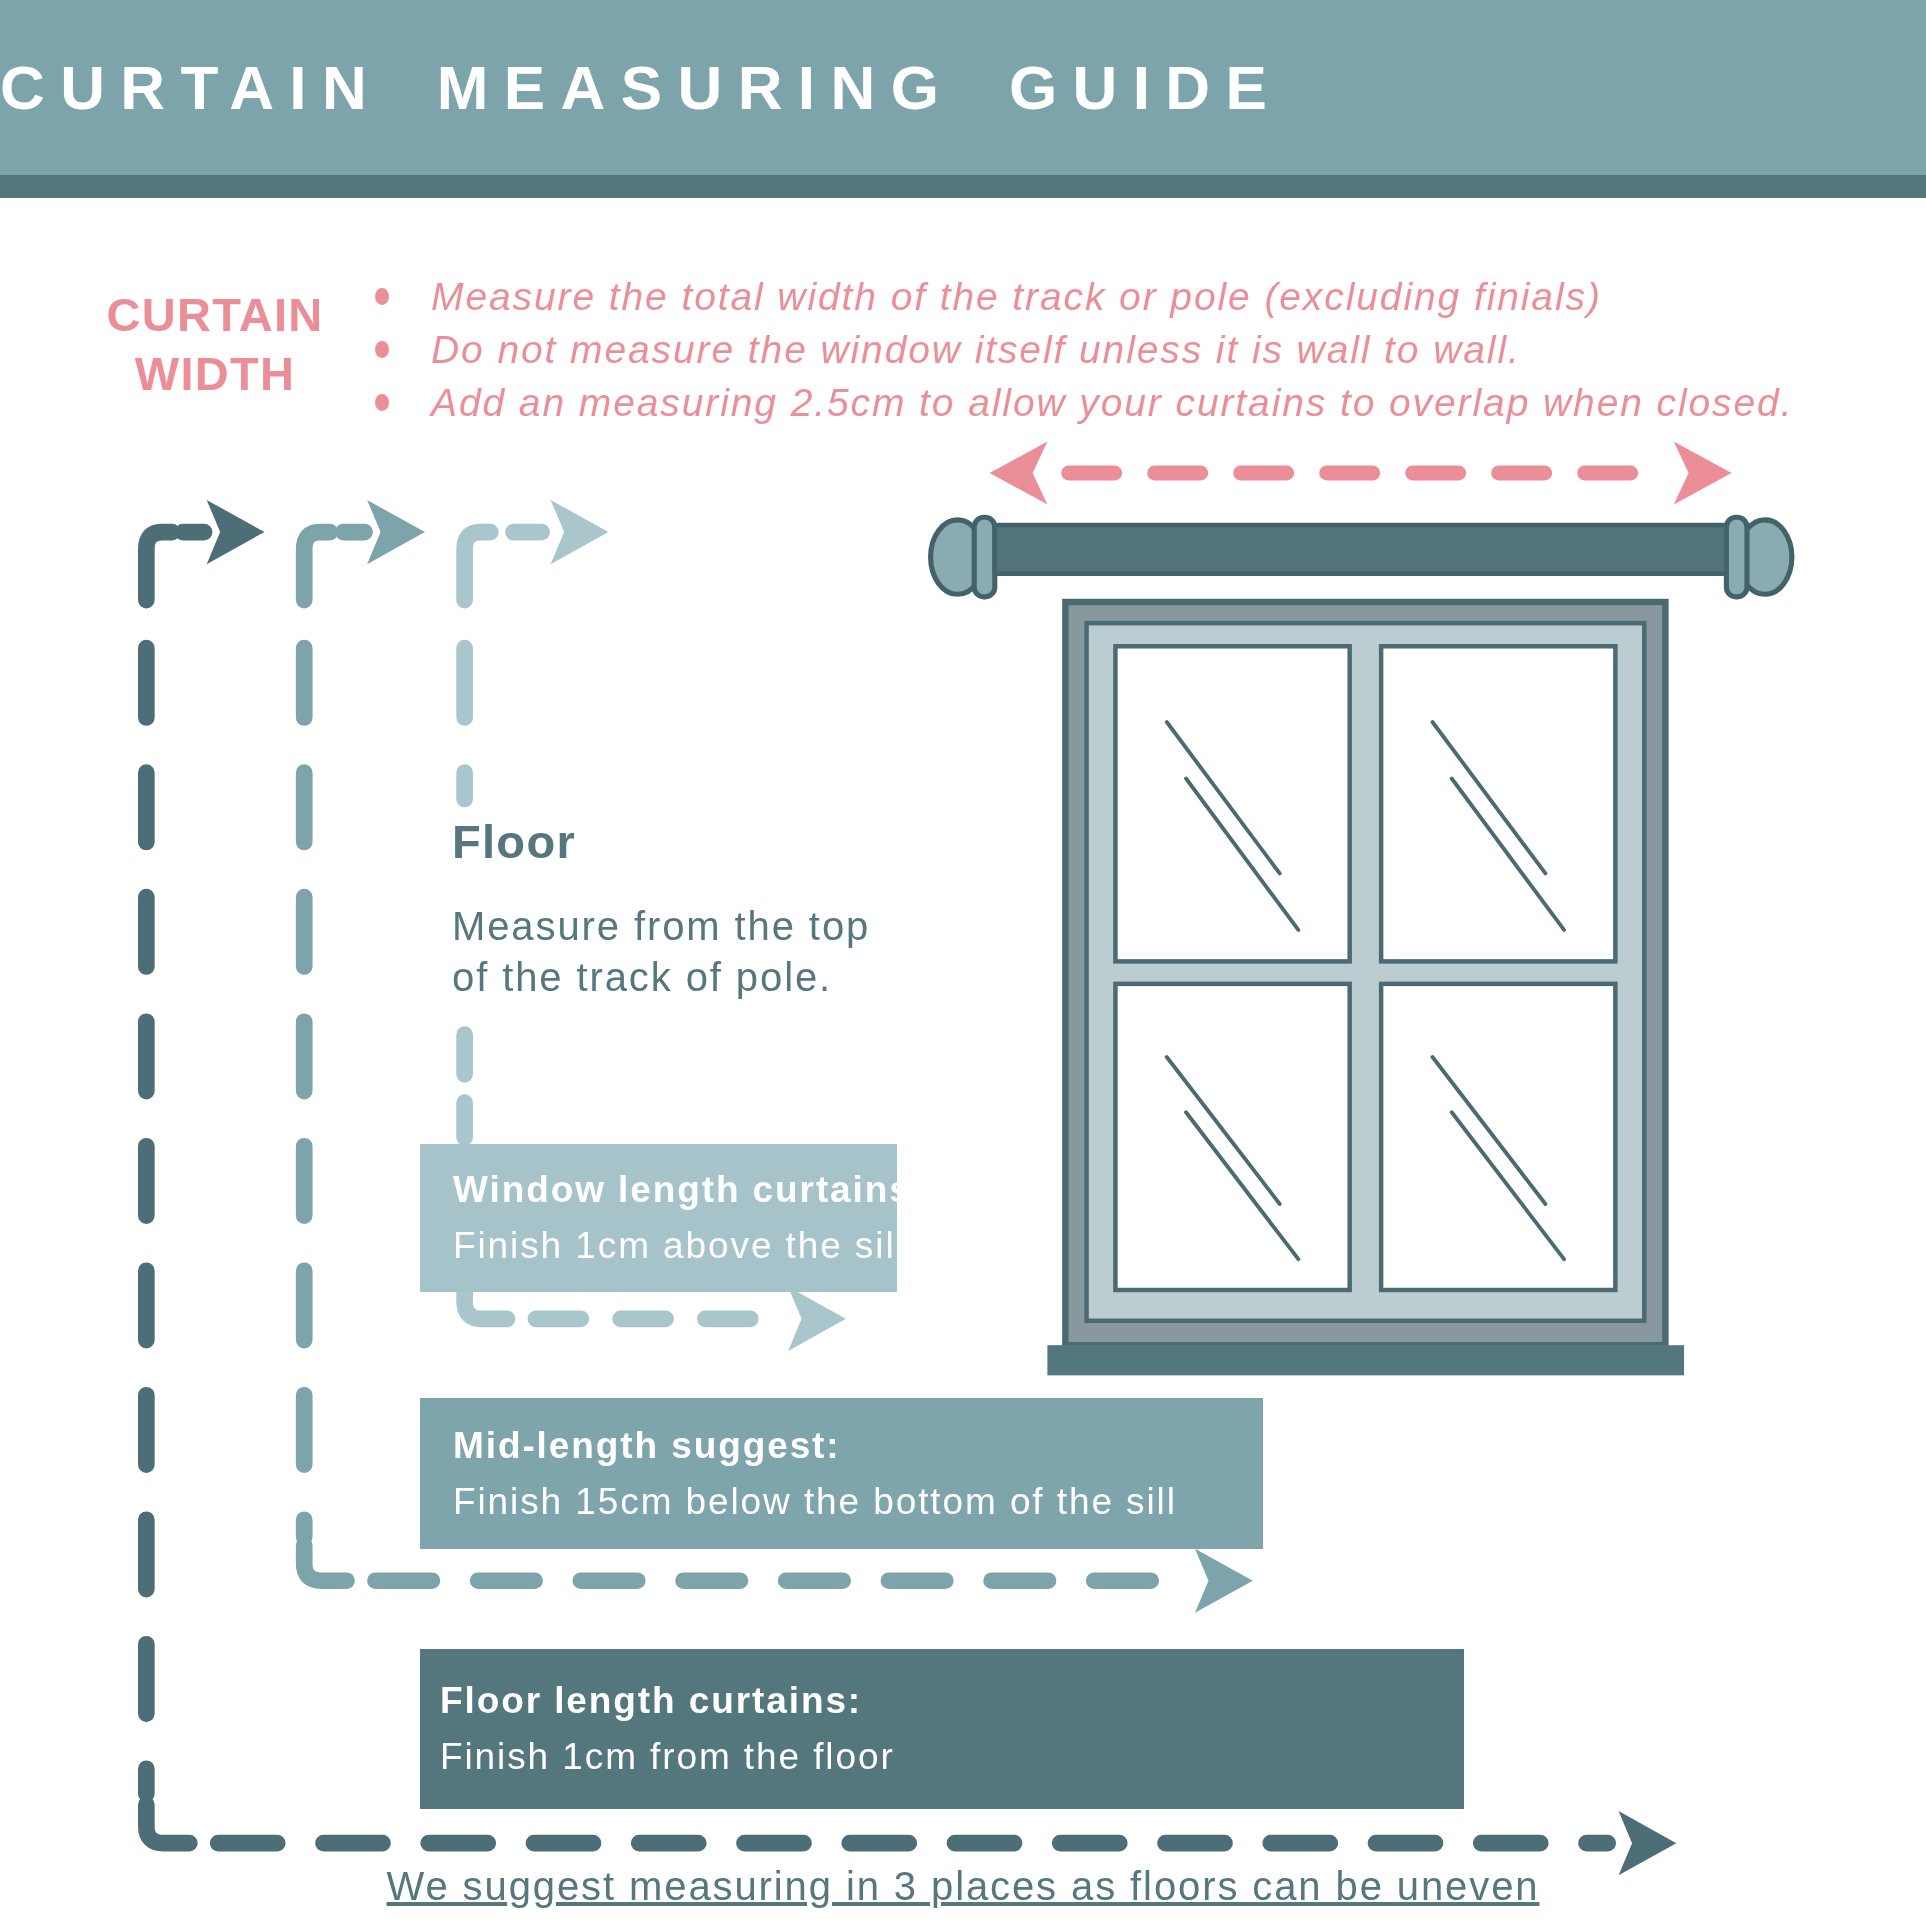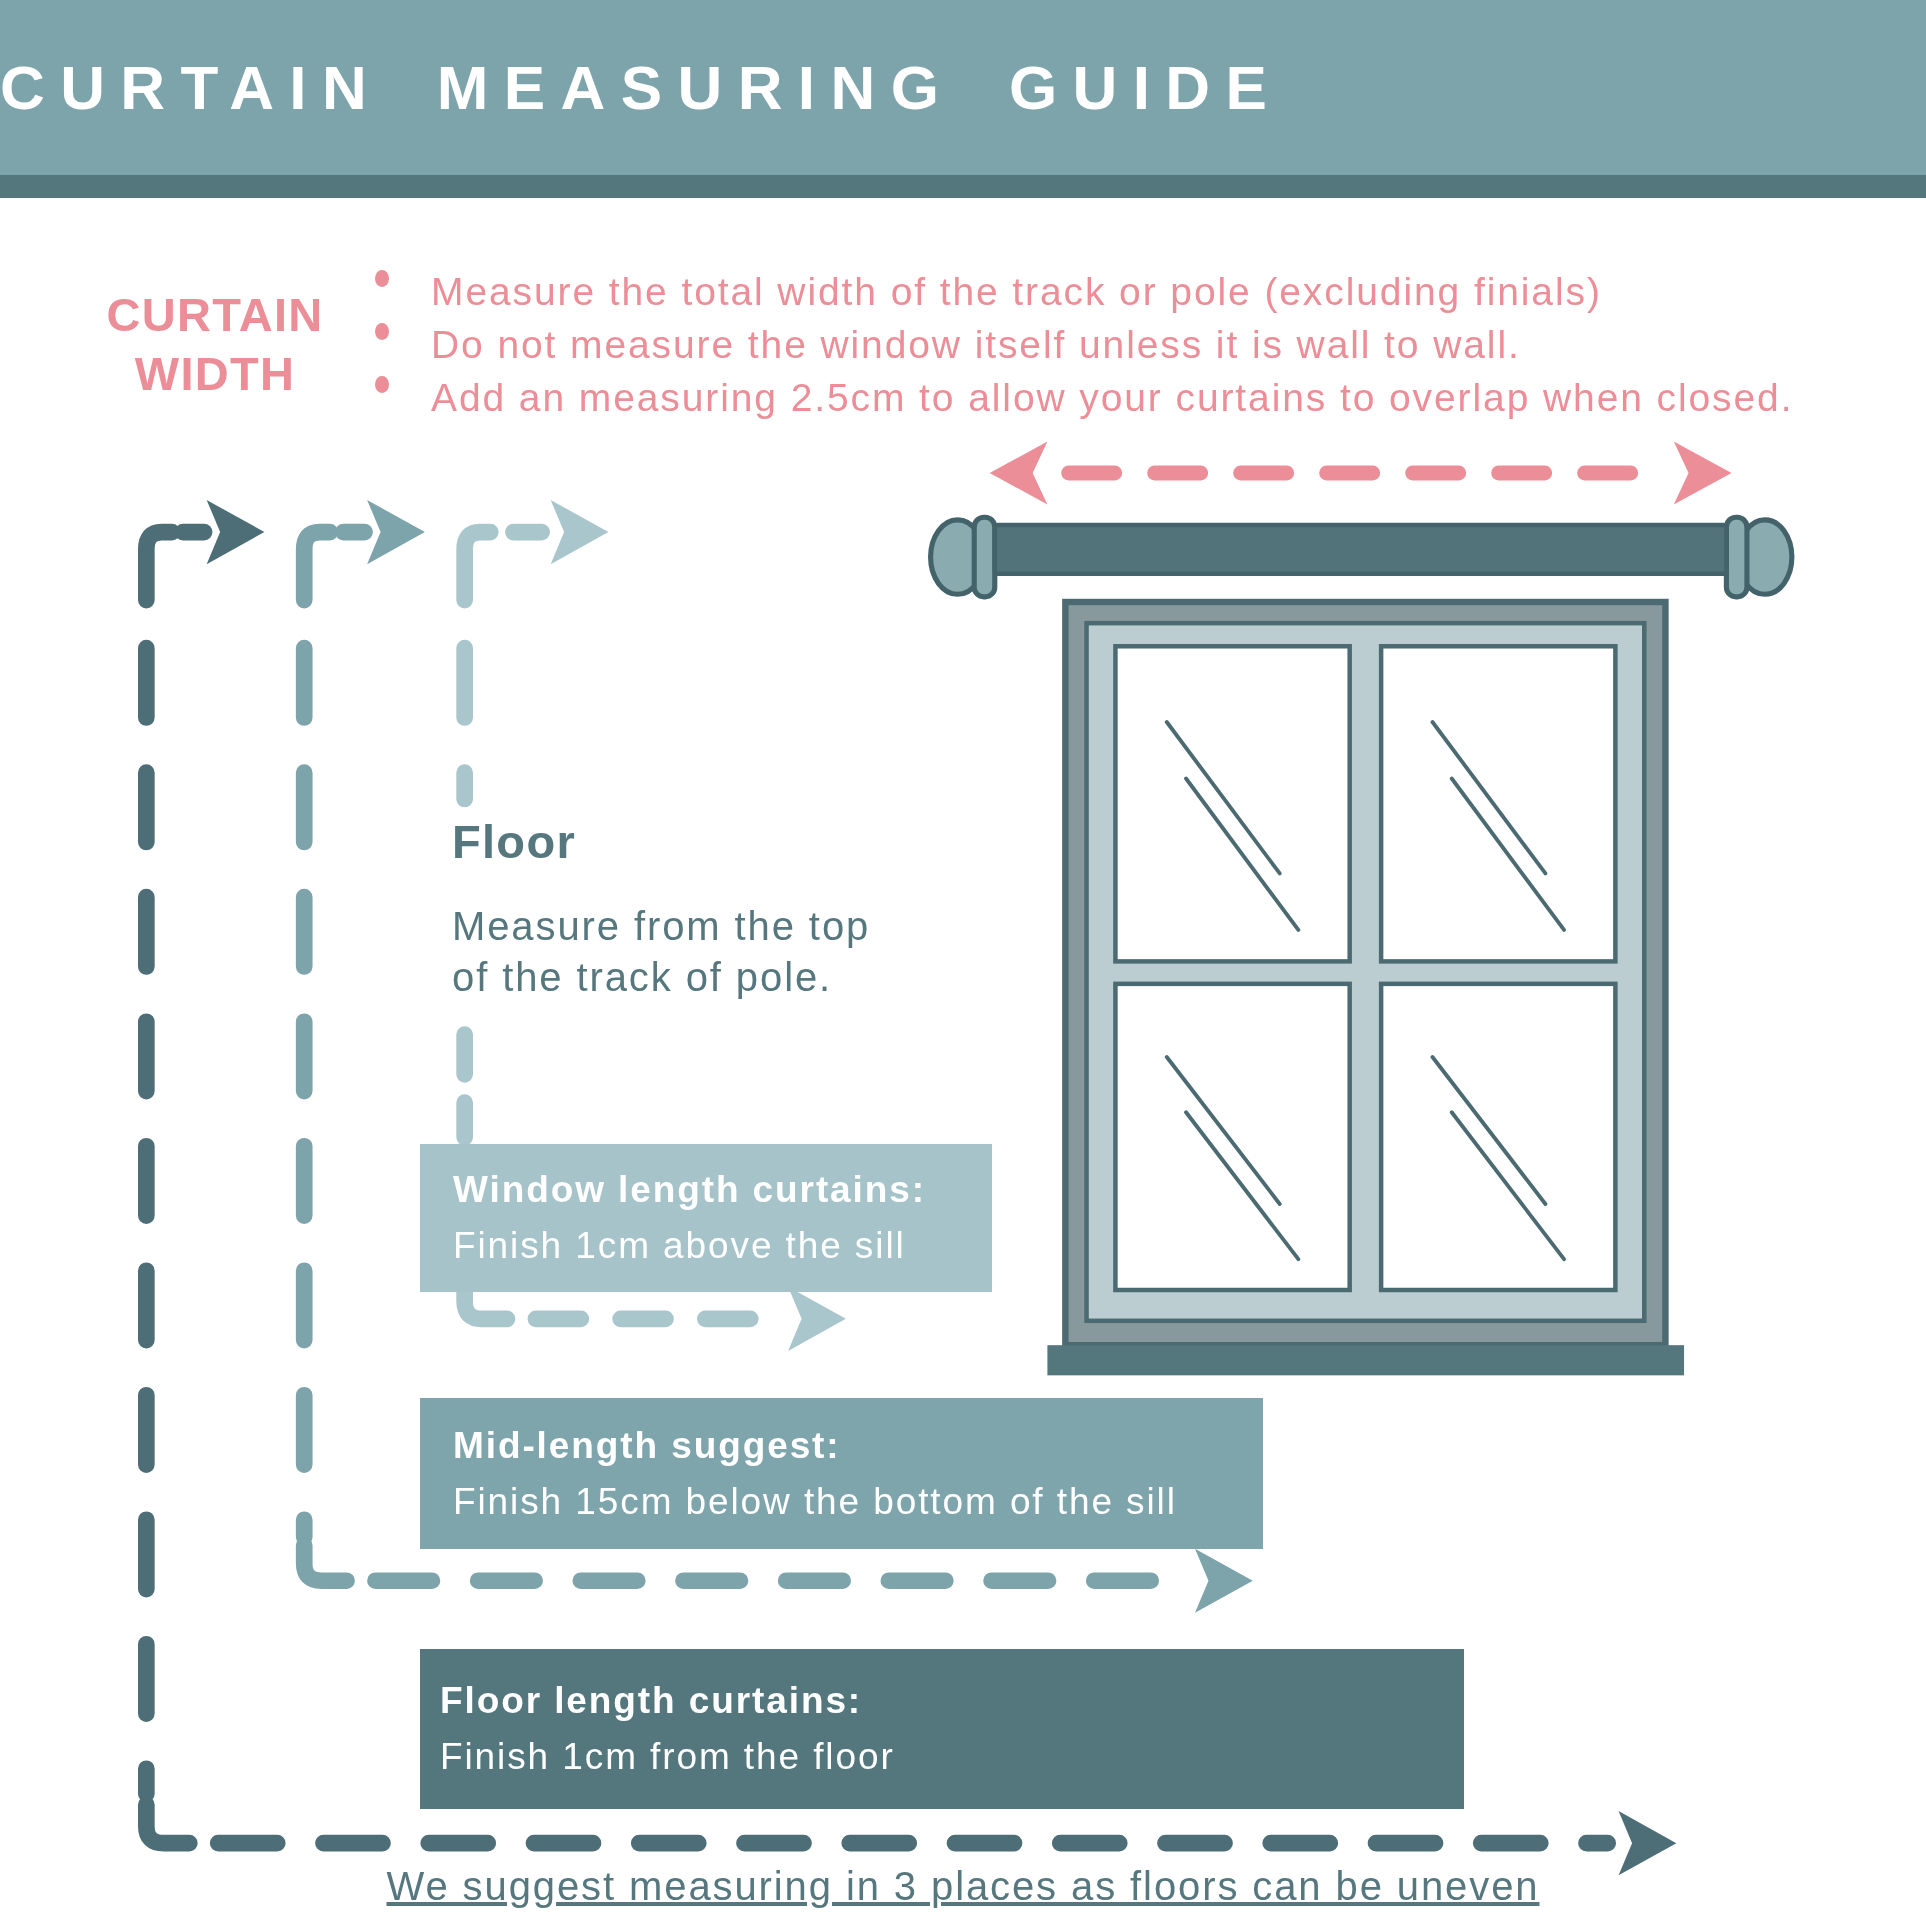--- a/index.html
+++ b/index.html
@@ -15,21 +15,21 @@
   .page-title{
     color:#ffffff;font-weight:bold;font-size:62px;letter-spacing:15.4px;word-spacing:22px;white-space:nowrap;
   }
   .header-strip{position:absolute;left:0;top:175px;width:1926px;height:23px;background:var(--header-strip);}
   
   .cw-label{
     position:absolute;left:82px;top:285px;width:266px;text-align:center;
     font-weight:bold;font-size:47px;line-height:59px;color:var(--pink);letter-spacing:1.3px;
   }
   .bullets{position:absolute;left:375px;top:270px;font-size:39px;color:var(--pink);letter-spacing:1.9px;}
-  .bullet-row{display:flex;height:53px;white-space:nowrap;}
+  .bullet-row{display:flex;align-items:center;height:53px;white-space:nowrap;font-style:italic;}
   .bullet-dot{width:14px;height:17.3px;border-radius:50%;background:var(--pink);margin-right:42px;flex:none;}
   
   .art{position:absolute;left:0;top:0;width:1926px;height:1926px;}
   .pink-dash{stroke:var(--pink);stroke-width:23;stroke-dasharray:72 62;stroke-linecap:round;fill:none;}
   .pink-head{fill:var(--pink);}
   .c-dark{stroke:var(--arrow-dark);} .c-mid{stroke:var(--arrow-mid);} .c-light{stroke:var(--arrow-light);}
   .f-dark{fill:var(--arrow-dark);} .f-mid{fill:var(--arrow-mid);} .f-light{fill:var(--arrow-light);}
   .stroke26{fill:none;stroke-width:26;stroke-linecap:round;stroke-linejoin:round;}
   .vdash{stroke-dasharray:108 86;}
   .vdash-b{stroke-dasharray:62 44;}
@@ -46,21 +46,21 @@
   
   .drop-head{position:absolute;left:452px;top:814px;font-size:47px;font-weight:bold;color:var(--teal-text);letter-spacing:1.3px;}
   .drop-body{position:absolute;left:452px;top:901px;font-size:40px;line-height:51px;color:var(--teal-text);letter-spacing:1.9px;}
   
   .lenbox{
     position:absolute;left:420px;box-sizing:border-box;padding-left:33px;
     display:flex;flex-direction:column;justify-content:center;
     color:#ffffff;font-size:37px;line-height:56px;letter-spacing:1.9px;white-space:nowrap;
   }
   .lb-title{font-weight:bold;}
-  .box-window{top:1144px;width:572px;height:148px;background:var(--box-light);}
+  .box-window{top:1144px;width:477px;height:148px;background:var(--box-light);}
   .box-mid{top:1398px;width:843px;height:151px;background:var(--box-mid);}
   .box-floor{top:1649px;width:1044px;height:160px;background:var(--box-dark);padding-left:20px;}
   
   .footer-note{
     position:absolute;left:0;top:1864px;width:1926px;text-align:center;
     font-size:40px;color:var(--teal-text);letter-spacing:1.9px;text-decoration:underline;
   }
 </style>
 </head>
 <body>

